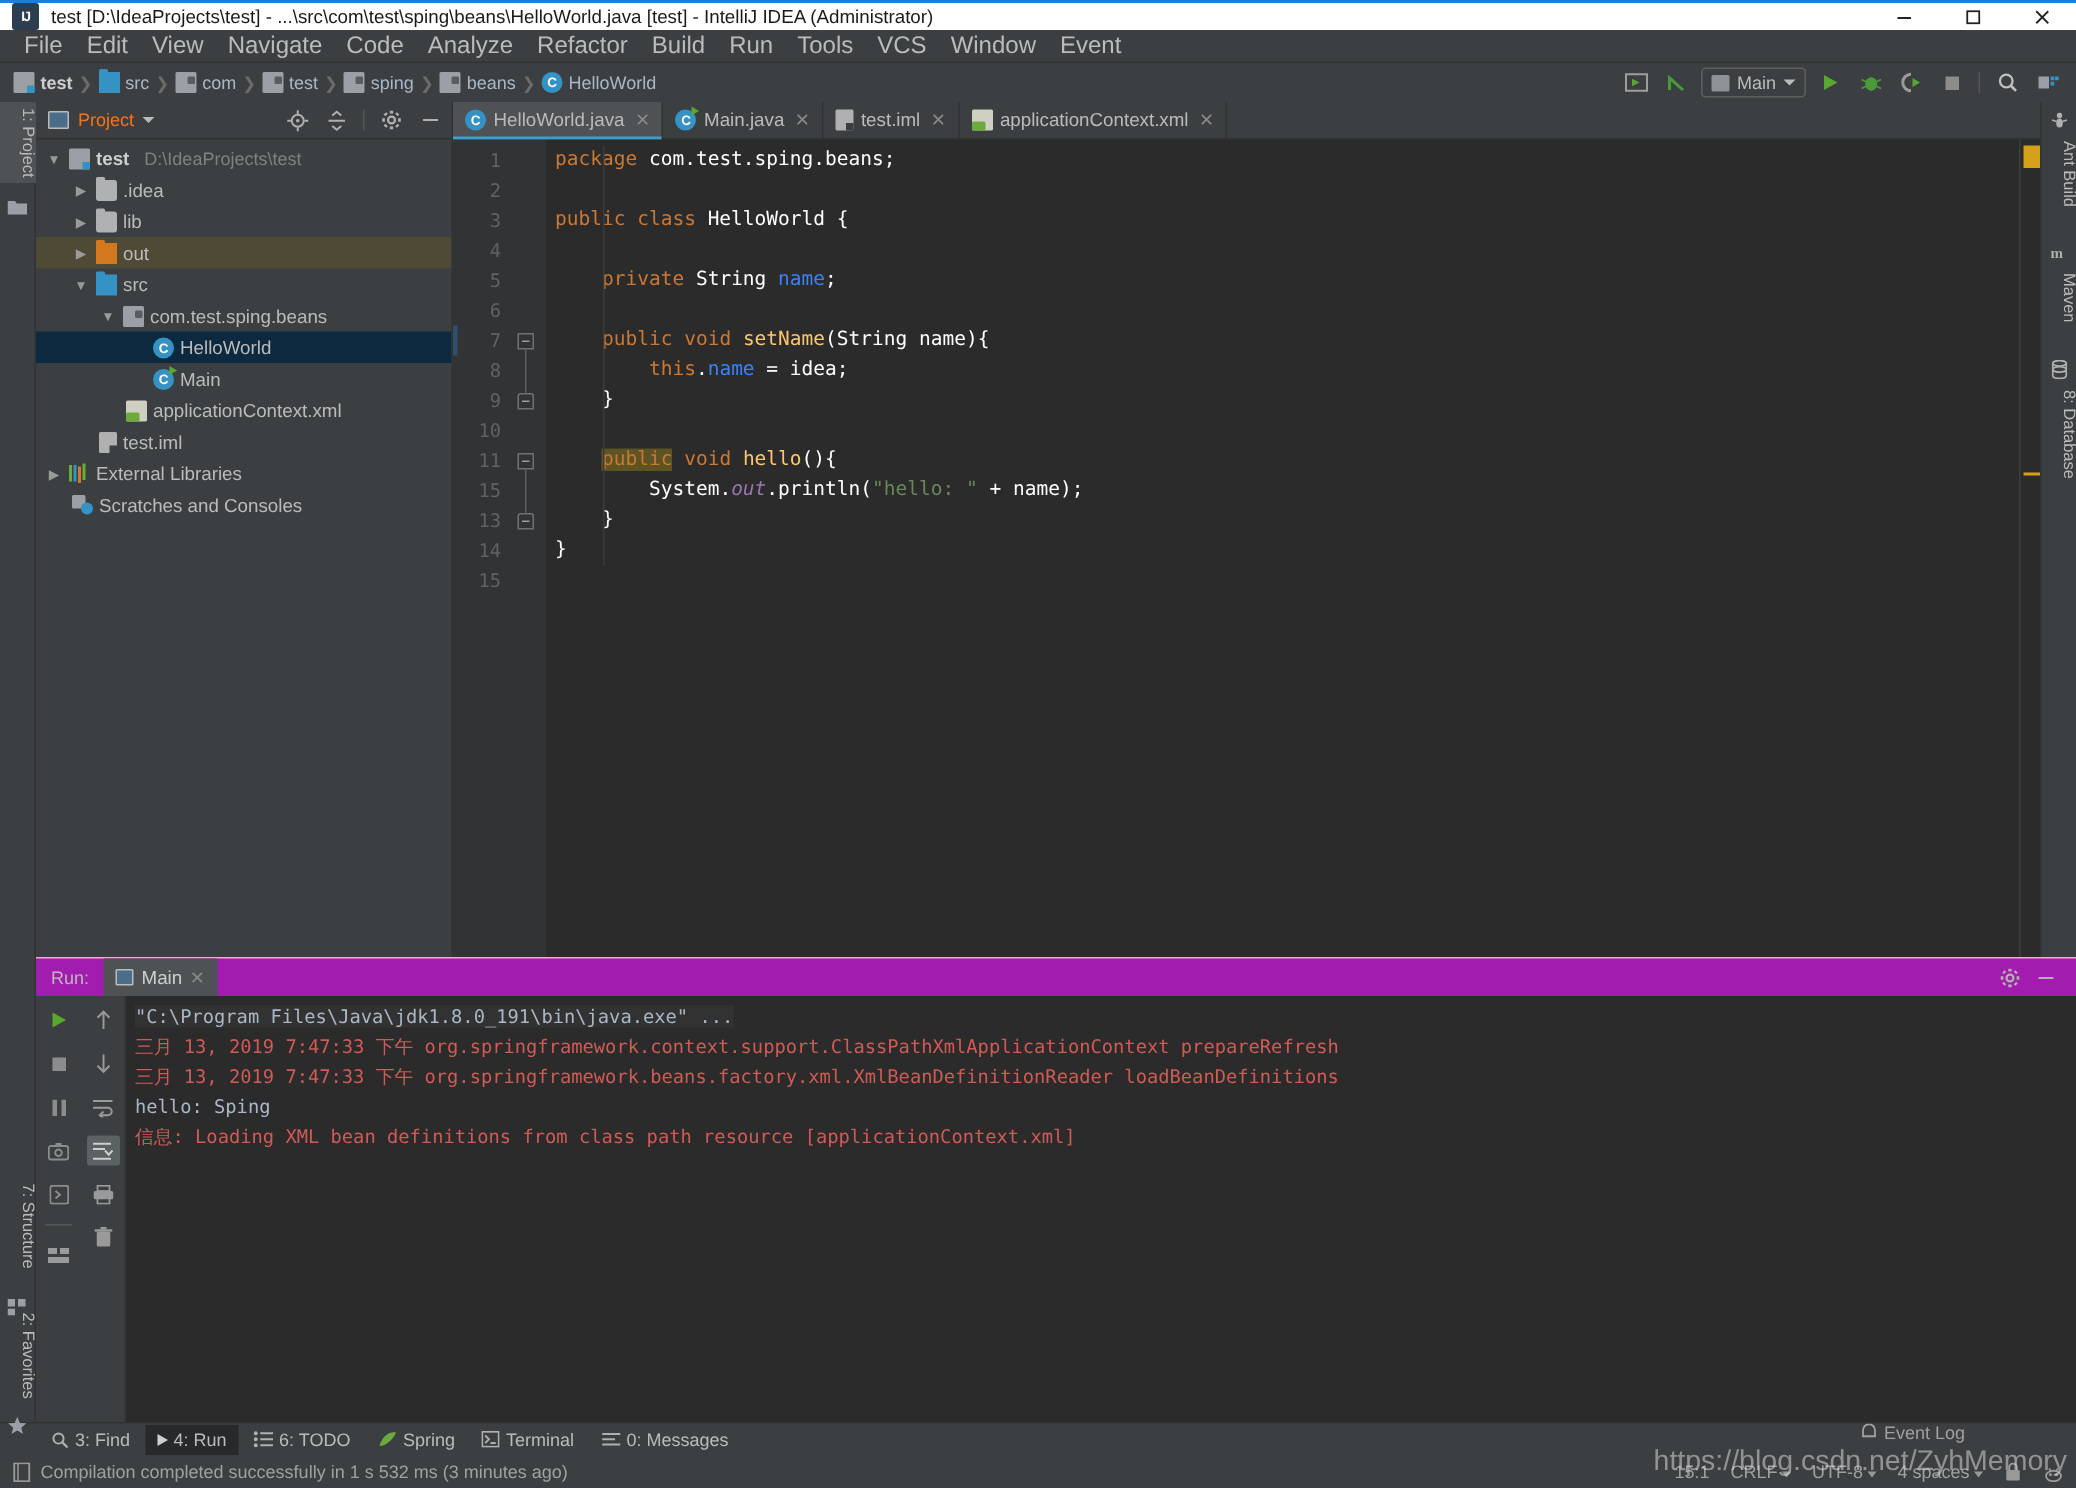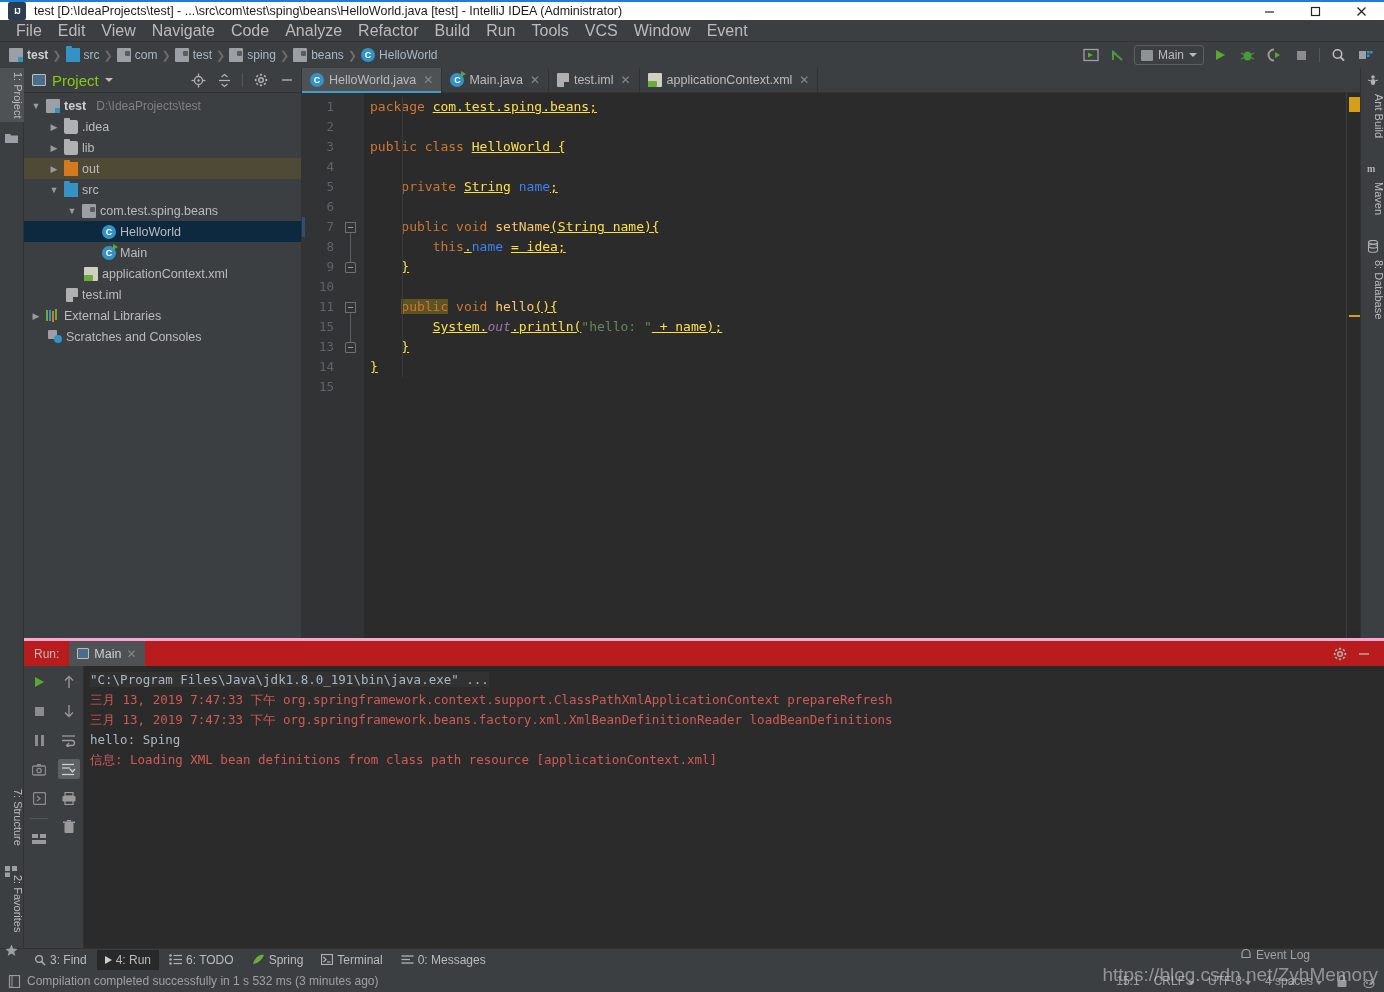--- a/index.html
+++ b/index.html
@@ -84,21 +84,21 @@
   .vtab.sel { background:#4e5254; }
   .vicon { position:absolute; left:5px; width:13px; height:12px; }
 
   
   .centercol { flex:1; display:flex; flex-direction:column; min-width:0; }
   .top-area { display:flex; flex:1; min-height:0; }
 
   
   .projpanel { width:278px; background:#3c3f41; display:flex; flex-direction:column; flex:none; border-right:1px solid #323232;}
   .projhdr { height:25px; display:flex; align-items:center; padding:0 4px 0 8px; gap:6px; border-bottom:1px solid #323232;}
-  .projhdr .ttl { font-size:15px; color:#84cc16; }
+  .projhdr .ttl { font-size:12px; color:#f97316; }
   .caret-dn { width:0;height:0;border-left:4px solid transparent;border-right:4px solid transparent;border-top:4px solid #bbbbbb;}
   .projhdr .spacer { margin-left:auto; }
   .hdr-ico { width:20px;height:20px;display:flex;align-items:center;justify-content:center;}
   .vline { width:1px; height:14px; background:#555; margin:0 2px; }
 
   .tree { flex:1; overflow:hidden; padding-top:2px; font-size:12.5px; }
   .trow { height:21px; display:flex; align-items:center; gap:4px; padding-left:4px; white-space:nowrap; color:#bbbbbb; }
   .trow.sel { background:#0d293f; color:#d8d8d8; }
   .trow.hl  { background:#4e4a36; }
   .trow .arr { width:12px; text-align:center; color:#9a9a9a; font-size:9px; flex:none;}
@@ -129,32 +129,32 @@
   .caretline { position:absolute; left:0; width:3px; height:20px; background:#2f4f6f;}
 
   .code { flex:1; position:relative; background:#2b2b2b; padding-top:4px; overflow:hidden;
           font-family:"DejaVu Sans Mono", monospace; font-size:13px; }
   .cl { height:20px; line-height:20px; padding-left:6px; white-space:pre; }
   .k  { color:#cc7832; }
   .kb { color:#cc7832; background:#5d5323; }
   .s  { color:#6a8759; }
   .f  { color:#3b82f6; }
   .fi { color:#9876aa; font-style:italic; }
-  .n  { color:#fde047;text-decoration:underline; }
+  .n  { color:#ffffff; }
   .m  { color:#ffc66d; }
   .indentguide { position:absolute; width:1px; background:#3b3b3b; }
 
   .markerbar { width:14px; background:#2b2b2b; border-left:1px solid #3c3f41; flex:none; position:relative;}
   .mk { position:absolute; left:2px; width:11px; }
 
   
   .rightstrip { width:24px; background:#3c3f41; position:relative; border-left:1px solid #323232; flex:none;}
 
   
-  .runpanel { height:310px; background:#b91c1c; display:flex; flex-direction:column; flex:none; border-top:3px solid #f9a8d4;}
+  .runpanel { height:310px; background:#a21caf; display:flex; flex-direction:column; flex:none; border-top:1px solid #f9a8d4;}
   .runhdr { height:25px; display:flex; align-items:center; gap:0; padding-left:10px; }
   .runhdr .lbl { font-size:12px; color:#bbbbbb; margin-right:10px;}
   .runtab { display:flex; align-items:center; gap:5px; padding:0 8px; height:25px; background:#4e5254; font-size:12.5px; color:#cfcfcf;}
   .runtab .x { color:#888; font-size:12px;}
   .runhdr .spacer { margin-left:auto; display:flex; align-items:center; gap:4px; padding-right:10px;}
 
   .runbody { flex:1; display:flex; min-height:0; }
   .runtools { width:30px; background:#3c3f41; display:flex; flex-direction:column; align-items:center; padding-top:6px; gap:9px; flex:none;}
   .runtools2 { width:30px; background:#3c3f41; display:flex; flex-direction:column; align-items:center; padding-top:6px; gap:9px; flex:none; border-right:1px solid #323232;}
   .rbtn { width:22px;height:20px; display:flex; align-items:center; justify-content:center; border-radius:2px;}

